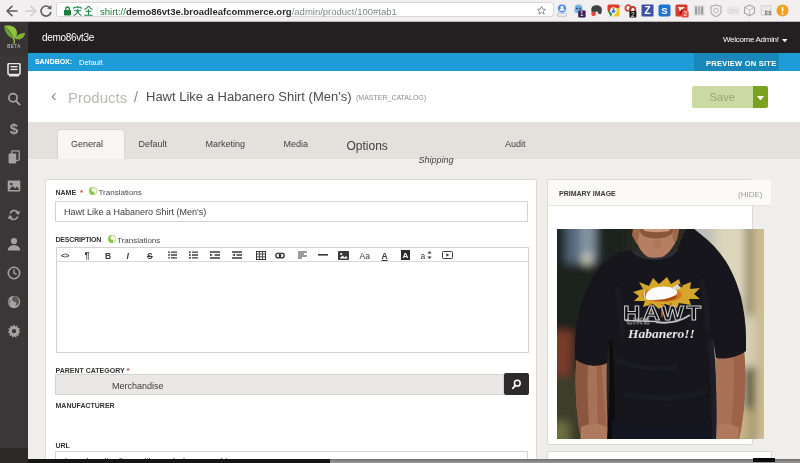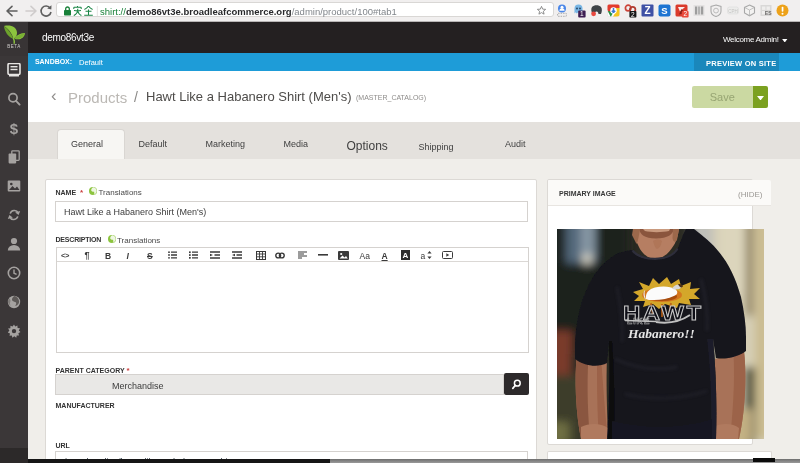--- a/index.html
+++ b/index.html
@@ -205,21 +205,21 @@
   </div>
 </div>
 
 <div class="abs" style="left:28px;top:122px;width:772px;height:37px;background:#e4e1dd;">
   <div class="abs" style="left:29px;top:7px;width:68px;height:30px;background:#f7f6f3;border:1px solid #d9d6d2;border-bottom:none;border-radius:4px 4px 0 0;"></div>
   <span class="abs" style="left:43px;top:16.5px;font-size:9px;color:#3a3a3a;">General</span>
   <span class="abs" style="left:110.5px;top:16.5px;font-size:9px;color:#3f3f3f;">Default</span>
   <span class="abs" style="left:177.5px;top:16.5px;font-size:9px;color:#3f3f3f;">Marketing</span>
   <span class="abs" style="left:255.5px;top:16.5px;font-size:9px;color:#3f3f3f;">Media</span>
   <span class="abs" style="left:318.5px;top:16.5px;font-size:12px;color:#3f3f3f;">Options</span>
-  <span class="abs" style="left:390.5px;top:20px;font-size:9px;color:#3f3f3f;">Shipping</span>
+  <span class="abs" style="left:390.5px;top:33px;font-size:9px;color:#3f3f3f;font-style:italic;">Shipping</span>
   <span class="abs" style="left:464px;top:16.5px;font-size:9px;color:#3f3f3f;margin-left:13px;">Audit</span>
 </div>
 
 <div class="abs" style="left:44.5px;top:179px;width:492.5px;height:300px;background:#fff;border:1px solid #dcd9d5;border-radius:2px;">
   <span class="abs" style="left:10px;top:8px;font-size:7px;font-weight:bold;color:#333;">NAME&nbsp;&nbsp;<span style="color:#ca3b3b;font-size:8px;">*</span></span>
   <svg class="abs" style="left:43.5px;top:7px;" width="8" height="8" viewBox="0 0 11 11">
       <circle cx="5.5" cy="5.5" r="5.5" fill="#8cc43e"></circle>
       <path d="M5.5 0.4 C3 2 2.6 4.5 3.4 5.6 C4.4 6.8 6.5 6.2 7.2 7.4 C7.8 8.4 7 9.9 6.3 10.5 C9 10 10.8 7.6 10.6 5 C10.3 2.2 8 0.3 5.5 0.4 Z" fill="#fff" opacity="0.85"></path>
     </svg>
   <span class="abs" style="left:53px;top:7.5px;font-size:8px;color:#4a4a4a;">Translations</span>

